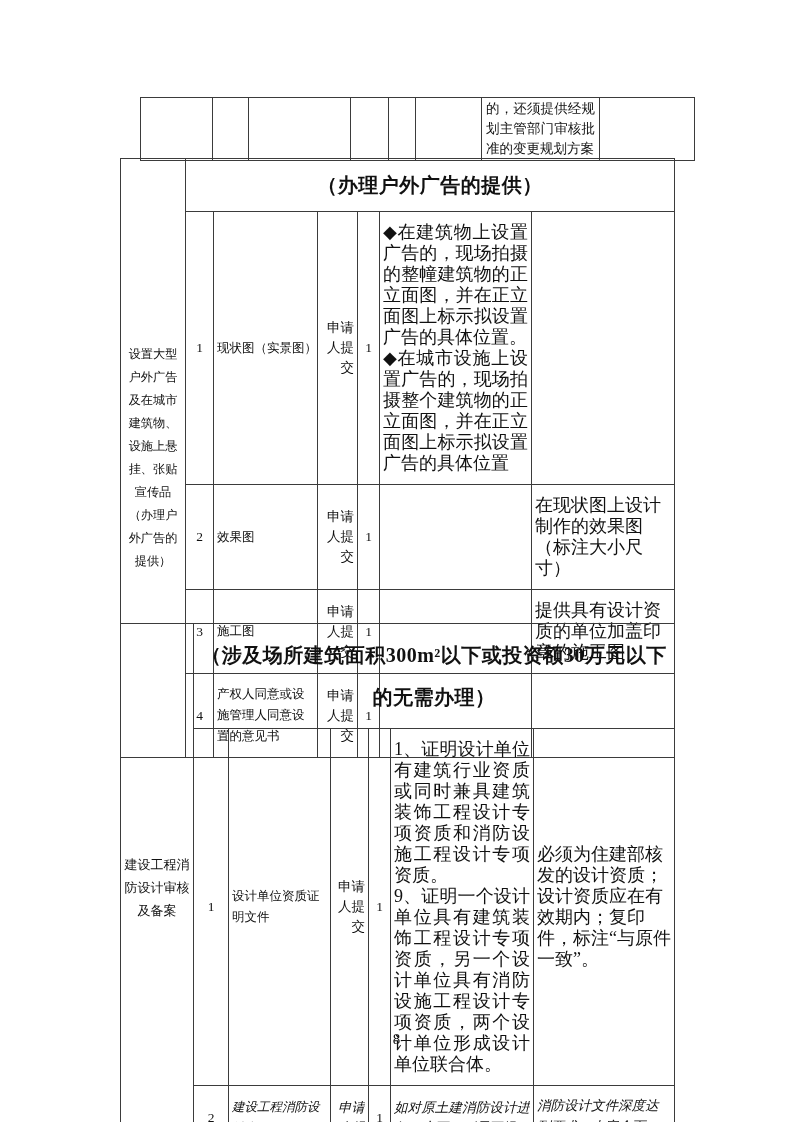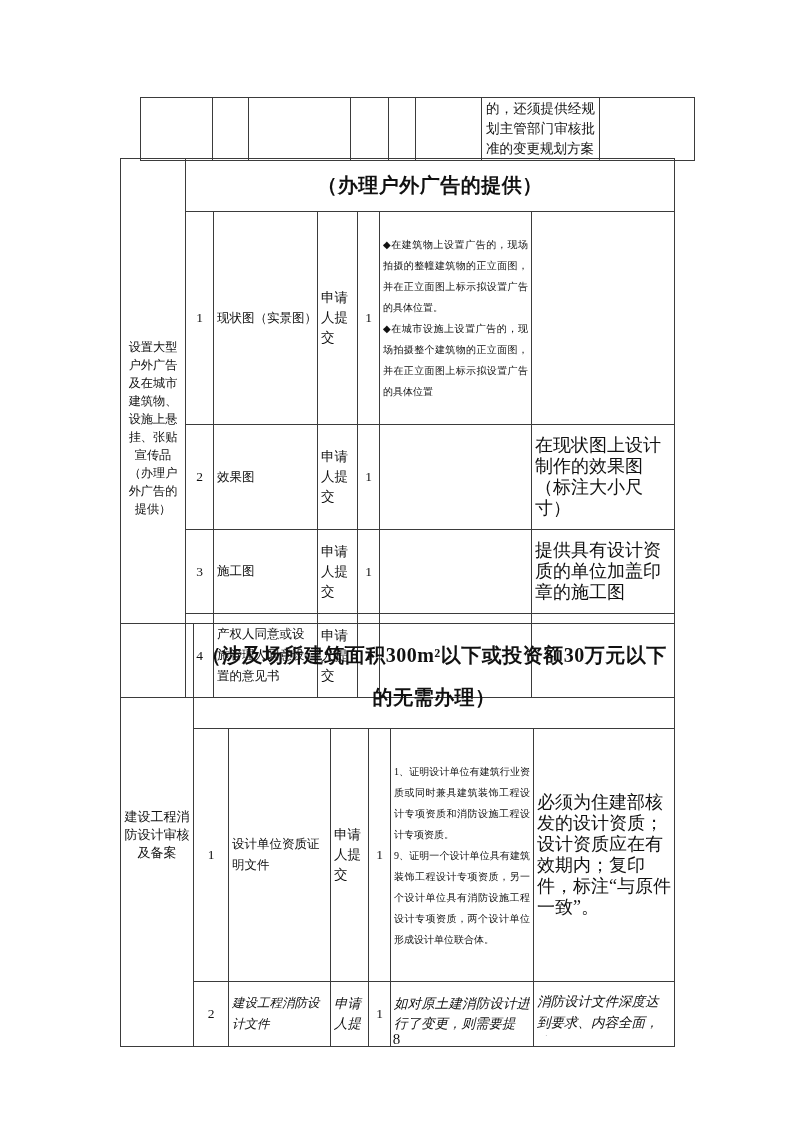--- a/index.html
+++ b/index.html
@@ -15,30 +15,30 @@
   }
   
   .t1 { left:120px; top:97px; width:554px;margin-left:20px; }
   .t1 tr { height:59px; }
   .t1 .rmk { font-size:13.5px; line-height:20px; text-align:justify; padding:1px 4px; }
   
   .t2 { left:120px; top:158px; width:554px; }
   
   .t3 { left:120px; top:623px; width:554px; }
 
-  .cat  { text-align:center; line-height:18px; }
+  .cat  { text-align:center; line-height:23px; }
   .cat2 { font-size:12.2px; }
   .cat3 { font-size:13px; }
   .hdr  { font-weight:bold; text-align:center; font-size:20px; letter-spacing:0.5px; }
   .t3 .hdr { line-height:42px; }
   .num, .cnt { text-align:center; font-size:13.5px; }
   .name { font-size:12.5px; padding:1px 2px; line-height:21px; }
   .nowrap { white-space:nowrap; }
-  .src  { text-align:left; font-size:13.5px; line-height:20px; padding:1px 0; }
-  .desc { font-size:10px; line-height:21px; text-align:justify; padding:2px 4px; }
+  .src  { text-align:right; font-size:13.5px; line-height:20px; padding:1px 0; }
+  .desc { font-size:18px; line-height:21px; text-align:justify; padding:2px 4px; }
   .rmk  { font-size:18px; line-height:21px; text-align:left; padding:2px 4px; }
   .desc p, .rmk p { margin:0; }
   .cliprow td { vertical-align:top; }
   .cliprow .desc, .cliprow .rmk { font-size:13.5px; line-height:20.5px;margin-top:44px; }
   .cliprow .clip { max-height:44px; overflow:hidden;font-style:italic; }
   .pagenum {
     position:absolute; left:0; top:1031px; width:793px; text-align:center;
     font-size:15px; color:#111111; font-family:"Liberation Serif","DejaVu Serif",serif;
   }
 </style>

